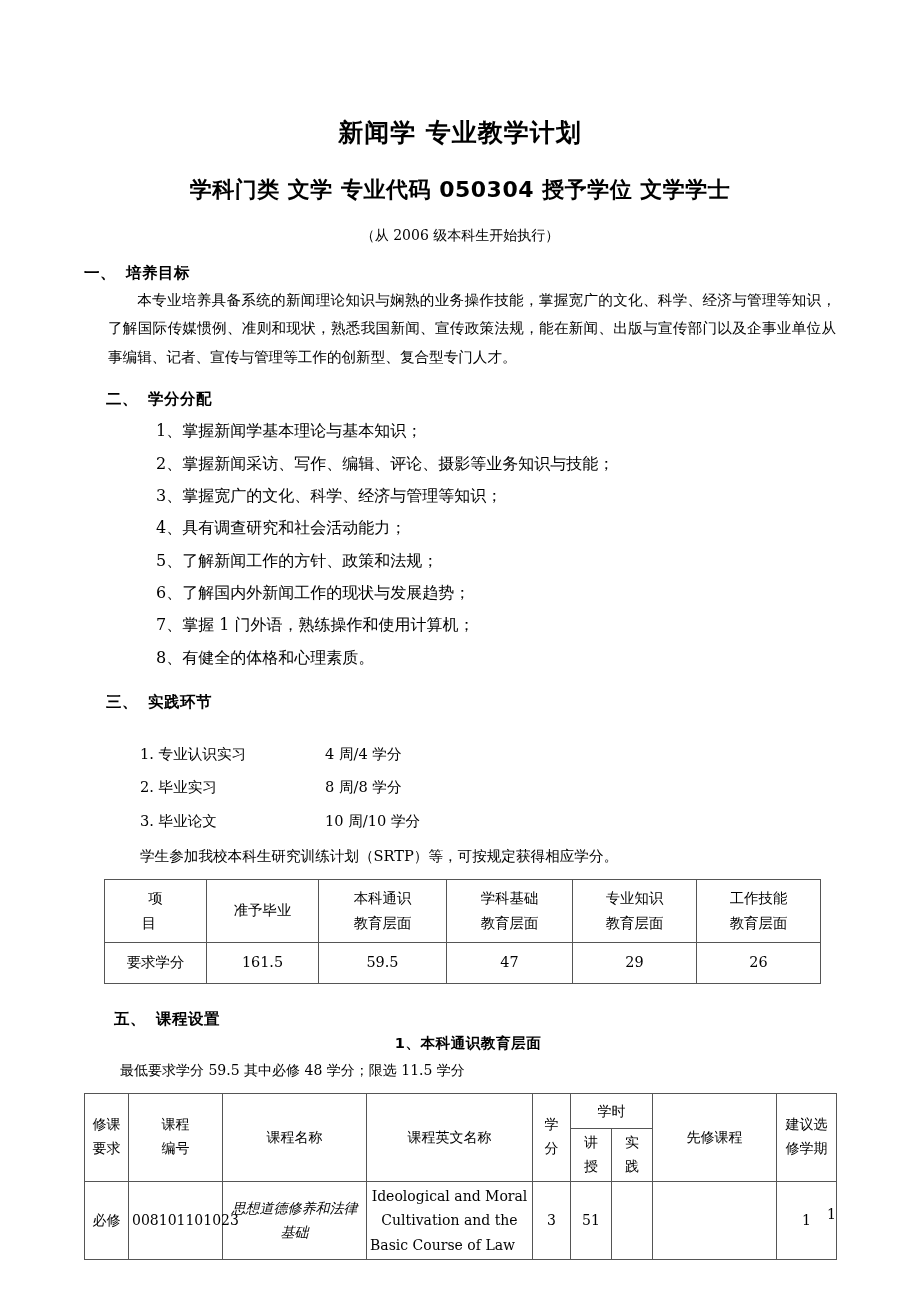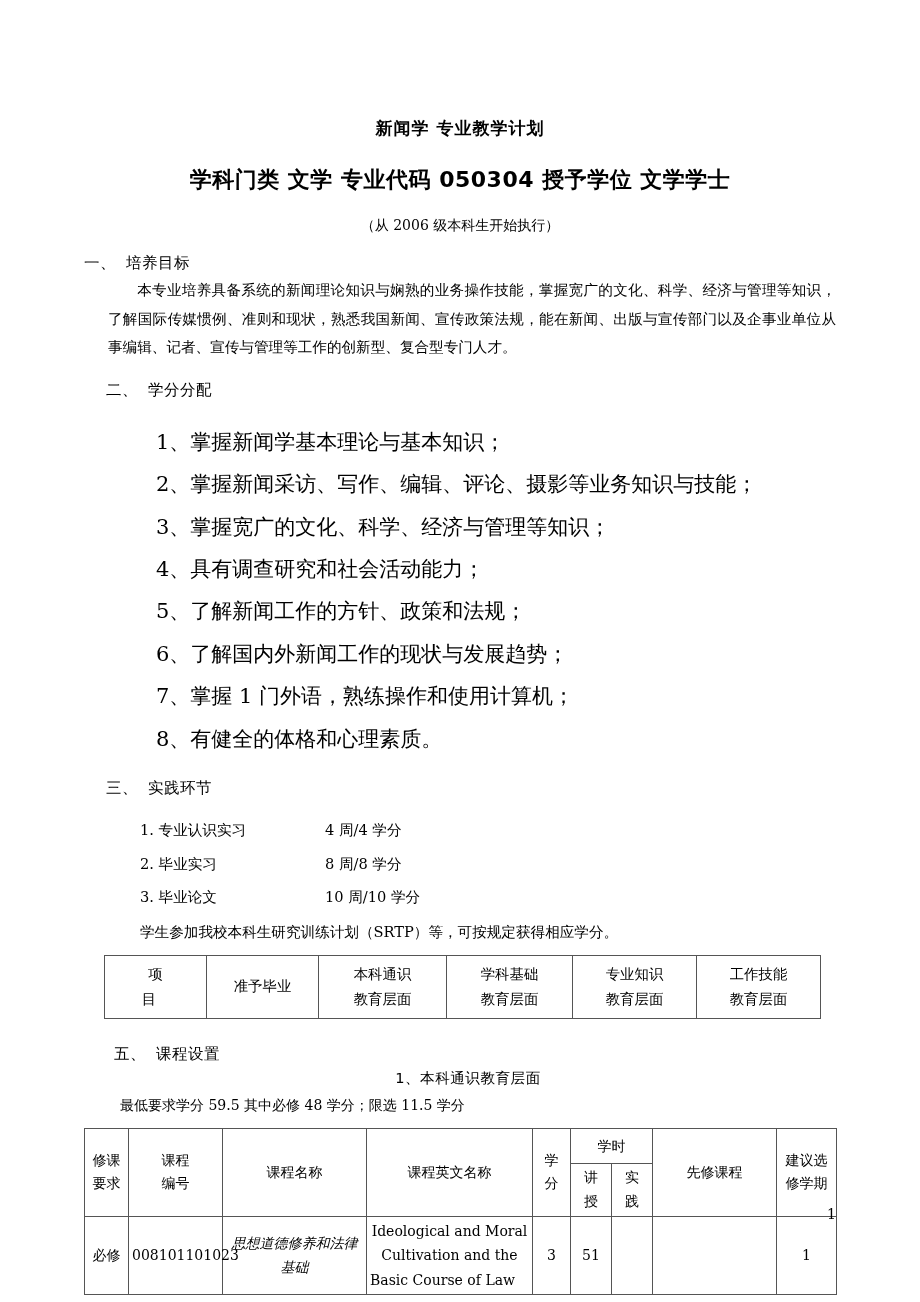--- a/index.html
+++ b/index.html
@@ -25,21 +25,21 @@
   .content {
     position: absolute;
     left: 84px;
     top: 0;
     width: 752px;
   }
 
   
   .doc-title {
     text-align: center;
-    font-size: 17px;
+    font-size: 25px;
     font-weight: bold;
     letter-spacing: 1px;
     margin-top: 118px;
     line-height: 1.2;
     font-family: "DejaVu Sans", "Liberation Sans", sans-serif;
   }
   .doc-subtitle {
     text-align: center;
     font-size: 22px;
     font-weight: bold;
@@ -50,21 +50,21 @@
   .doc-note {
     text-align: center;
     font-size: 14px;
     margin-top: 22px;
     font-family: "DejaVu Serif", "Liberation Serif", serif;
   }
 
   
   .sec-head {
     font-size: 15.5px;
-    font-weight: normal;
+    font-weight: bold;
     font-family: "DejaVu Sans", "Liberation Sans", sans-serif;
     margin-top: 18px;
     letter-spacing: 0.5px;
   }
   .sec-head .num { margin-right: 10px; }
 
   .sec-head.indent1 { margin-left: 22px; }
   .sec-head.indent2 { margin-left: 30px; }
 
   
@@ -73,29 +73,29 @@
     line-height: 1.95;
     text-align: justify;
     text-justify: inter-ideograph;
     text-indent: 2em;
     margin-top: 2px;
     margin-left: 24px;
     margin-right: 0px;
   }
 
   .list {
-    margin-top: 20px;
+    margin-top: 5px;
     margin-left: 72px;
-    font-size: 21px;
+    font-size: 16px;
     line-height: 2.02;
   }
   .list-item { white-space: nowrap; }
 
   .plist {
-    margin-top: 14px;
+    margin-top: 24px;
     margin-left: 56px;
     font-size: 14.6px;
     line-height: 2.3;
   }
   .plist-row { display: flex; }
   .plist-label { width: 185px; flex: 0 0 185px; }
   .plist-val { }
 
   .srtp {
     margin-left: 56px;
@@ -249,20 +249,28 @@
             <span class="l2">教育层面</span>
           </td>
           <td>
             <span class="l2">专业知识</span>
             <span class="l2">教育层面</span>
           </td>
           <td>
             <span class="l2">工作技能</span>
             <span class="l2">教育层面</span>
           </td>
+        </tr>
+        <tr class="row">
+          <td>要求学分</td>
+          <td>161.5</td>
+          <td>59.5</td>
+          <td>47</td>
+          <td>29</td>
+          <td>26</td>
         </tr>
       </tbody>
     </table>
 
     <div class="sec-head indent2" style="margin-top:25px;">
       <span class="num">五、</span><span>课程设置</span>
     </div>
     <div class="sec-head" style="margin-top:4px;margin-left:16px;font-size:14.6px;text-align:center;">1、本科通识教育层面</div>
     <div class="minor-line">最低要求学分 59.5   其中必修 48 学分；限选 11.5 学分</div>
 

